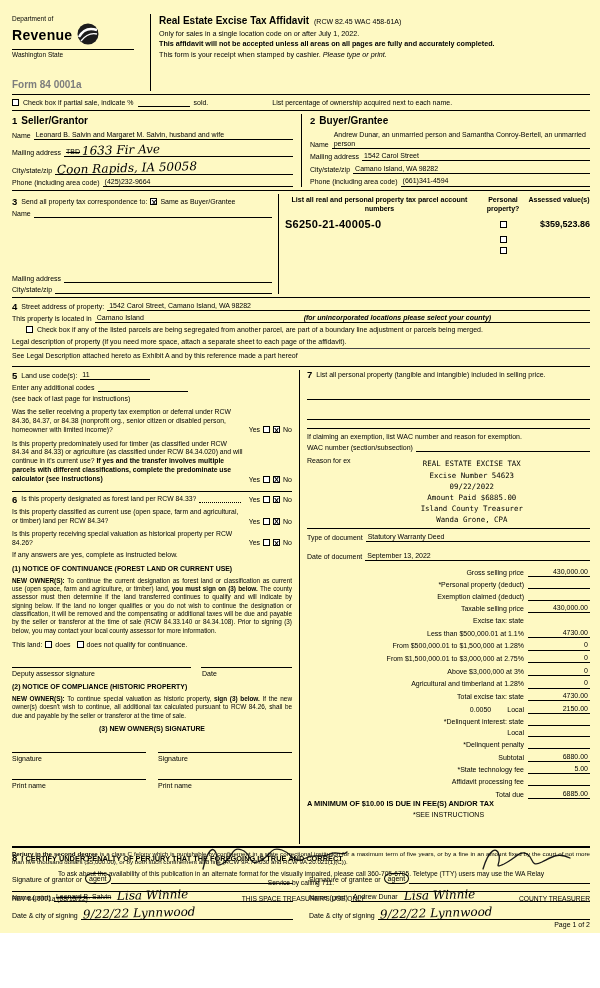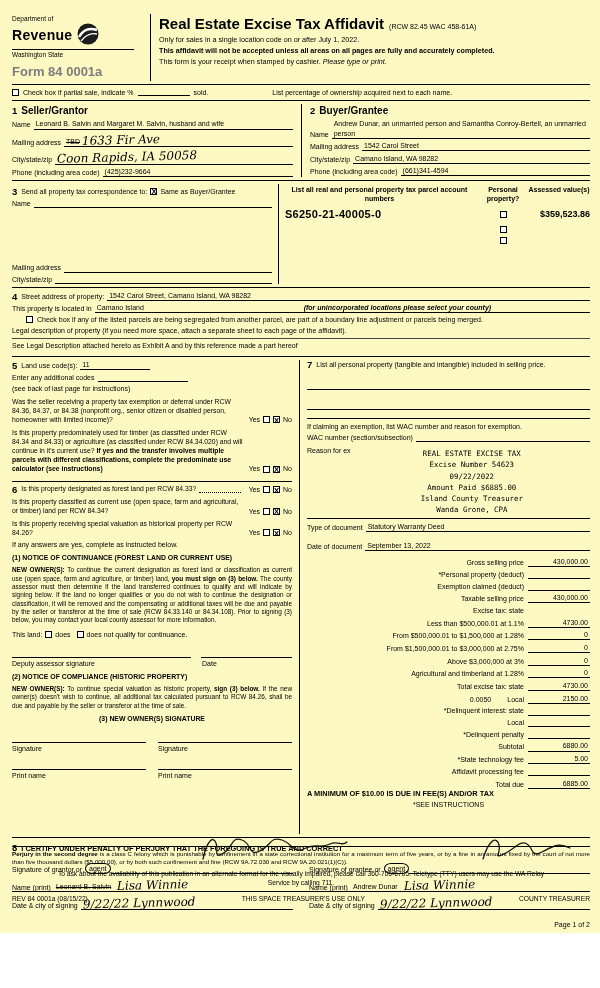--- a/index.html
+++ b/index.html
@@ -20,23 +20,23 @@
 .hand{font-family:"DejaVu Serif",serif;font-style:italic;font-size:12px;line-height:.9;display:inline-block;transform:rotate(-1.5deg);white-space:nowrap}
 .strike{text-decoration:line-through}
 
 .header{display:flex}
 .hleft{width:138px;flex:none;padding-top:1px}
 .dept-pre{font-size:6.5px}
 .dept-row{display:flex;align-items:center;border-bottom:1px solid #000;padding-bottom:1px;width:122px}
 .dept-name{font-size:14px;font-weight:bold;letter-spacing:.3px}
 .logo{margin-left:5px;flex:none}
 .dept-sub{font-size:6.5px;margin-top:1px}
-.form-no{color:#7d7d7d;font-weight:bold;font-size:13px;margin-top:5px}
+.form-no{color:#7d7d7d;font-weight:bold;font-size:10px;margin-top:19px}
 .hright{flex:1;border-left:1.5px solid #000;padding-left:8px}
-.title{font-size:15px;font-weight:bold}
+.title{font-size:10px;font-weight:bold}
 .title-rcw{font-size:7px;margin-left:3px;font-weight:normal}
 .hnote{font-size:7.2px;margin-top:1.5px}
 
 .partialrow{display:flex;align-items:center;gap:4px;margin:3px 0 2px}
 .shortline{width:52px;border-bottom:1px solid #000;height:8px}
 .ownote{margin-left:60px}
 
 .sec12{display:flex}
 .s12col{width:50%;padding-right:8px}
 .s12col.right{border-left:1px solid #000;padding-left:8px;padding-right:0}

